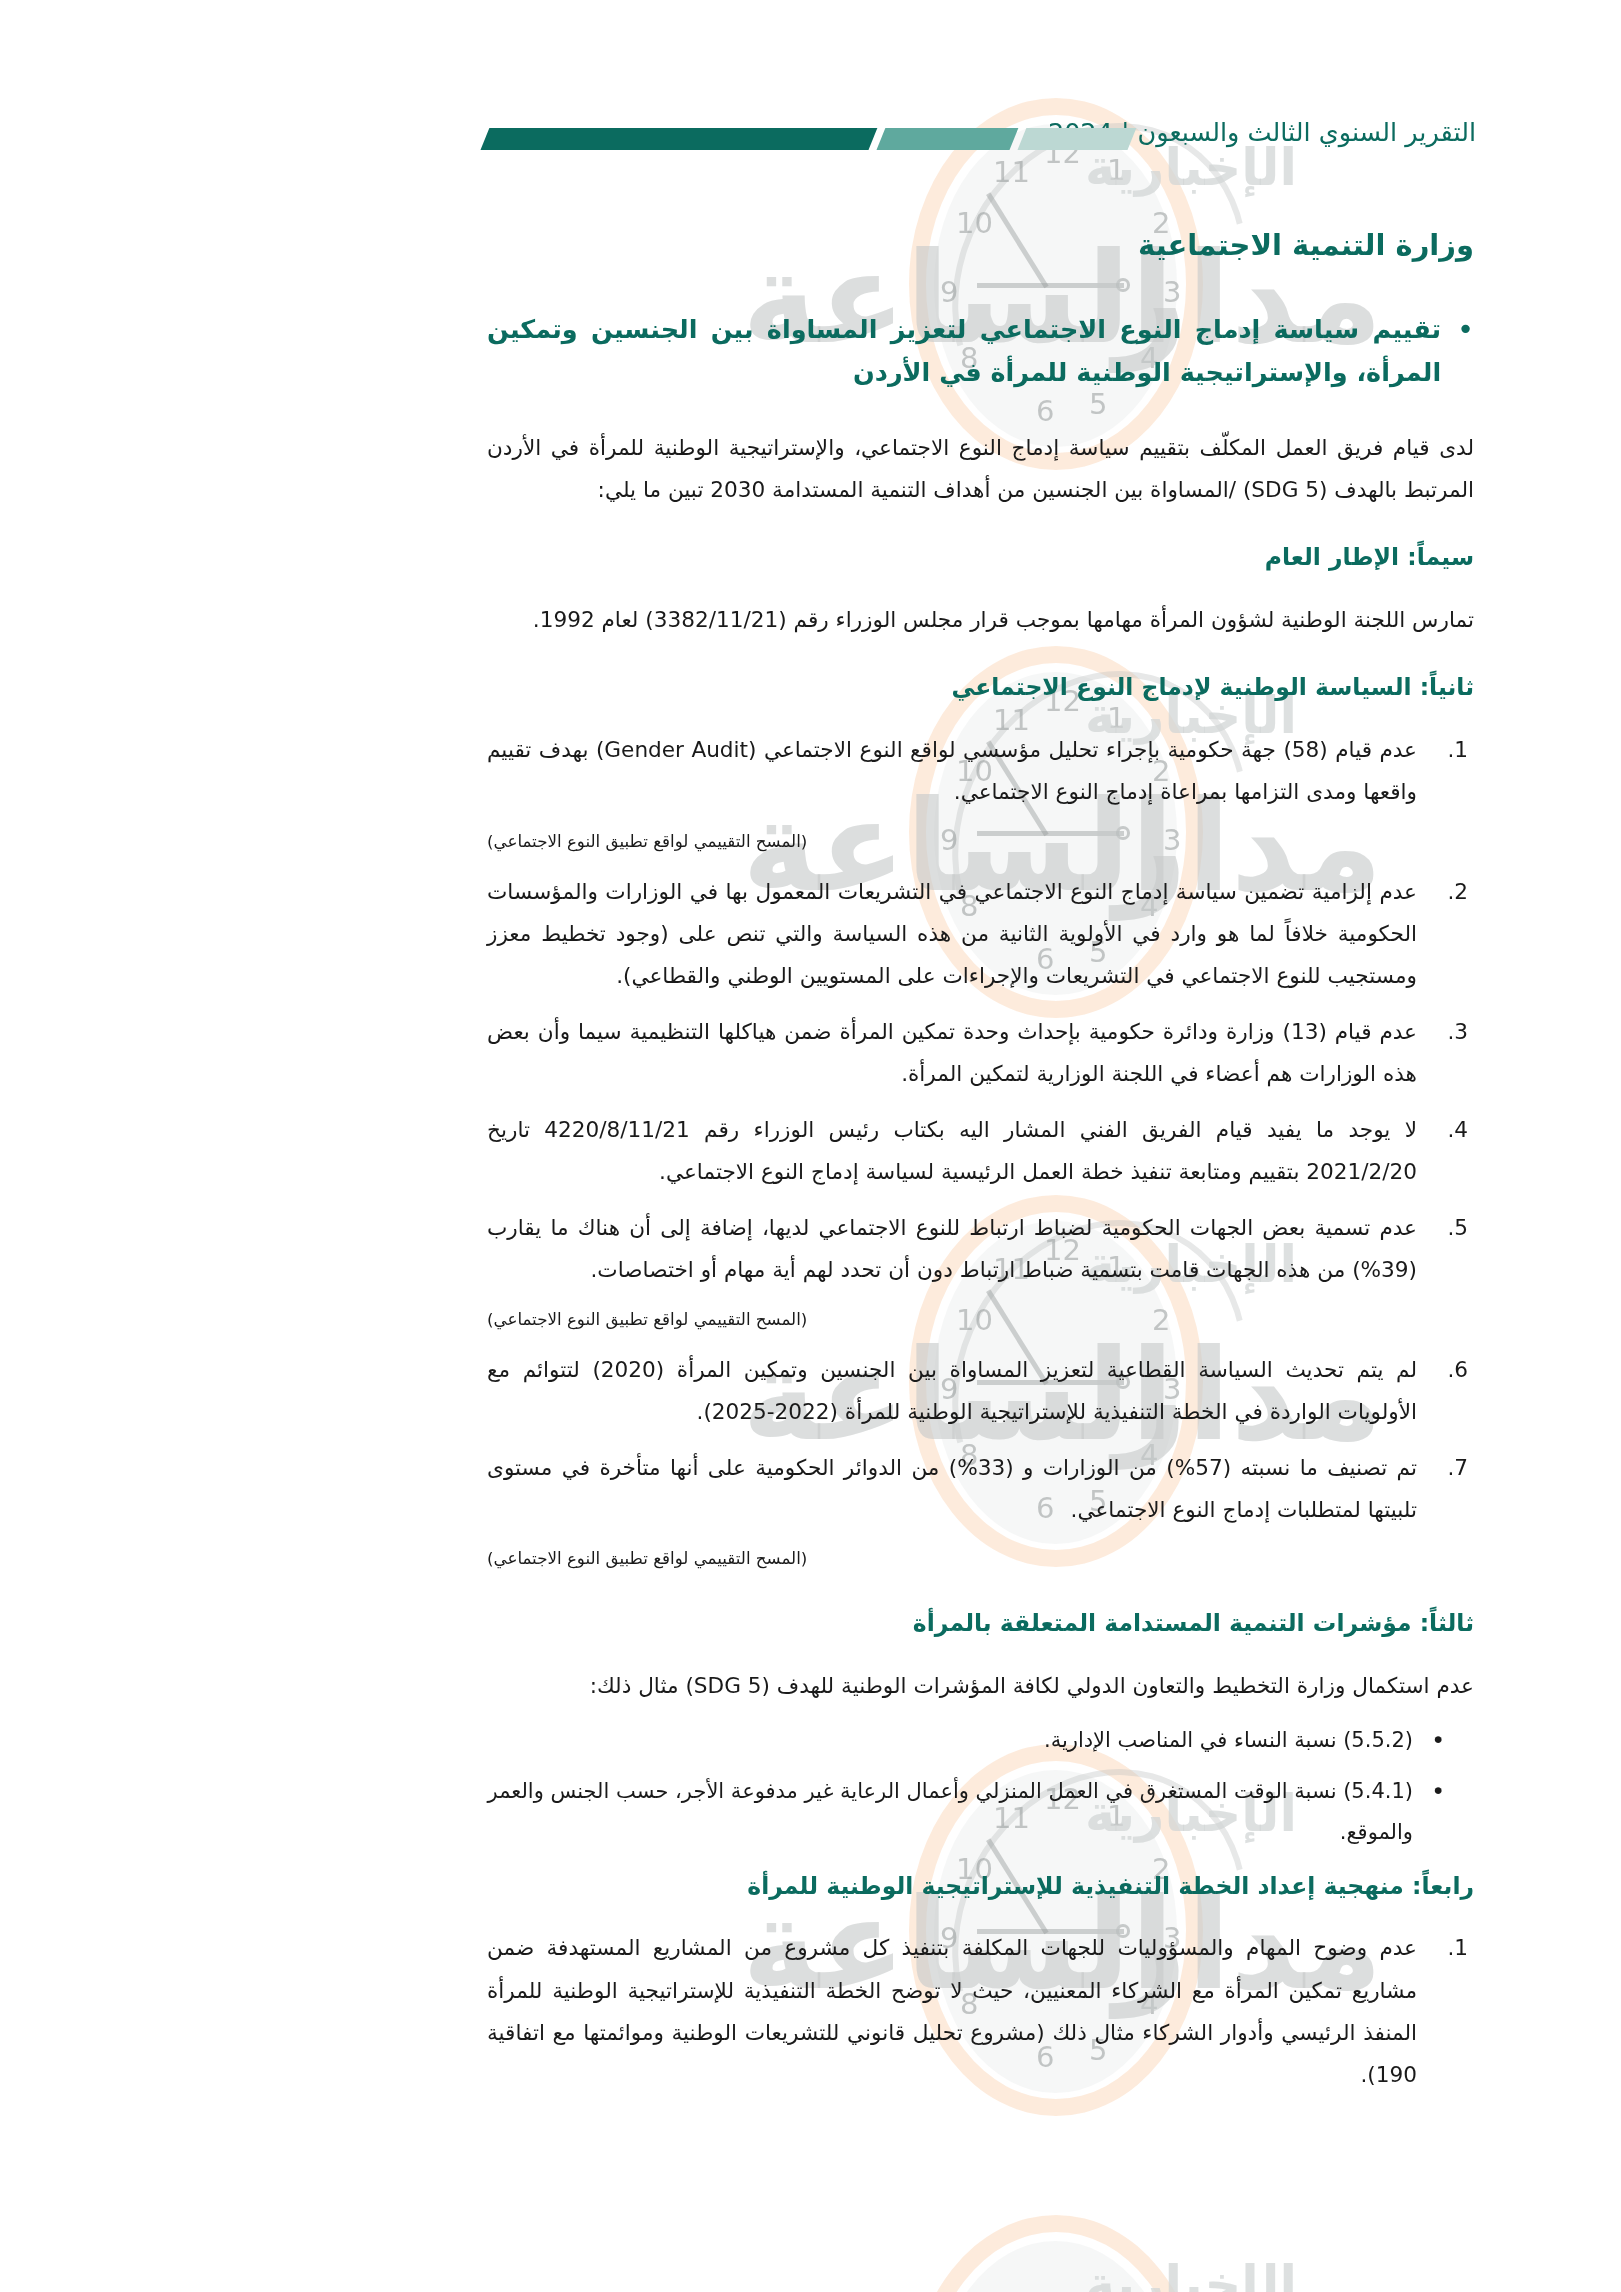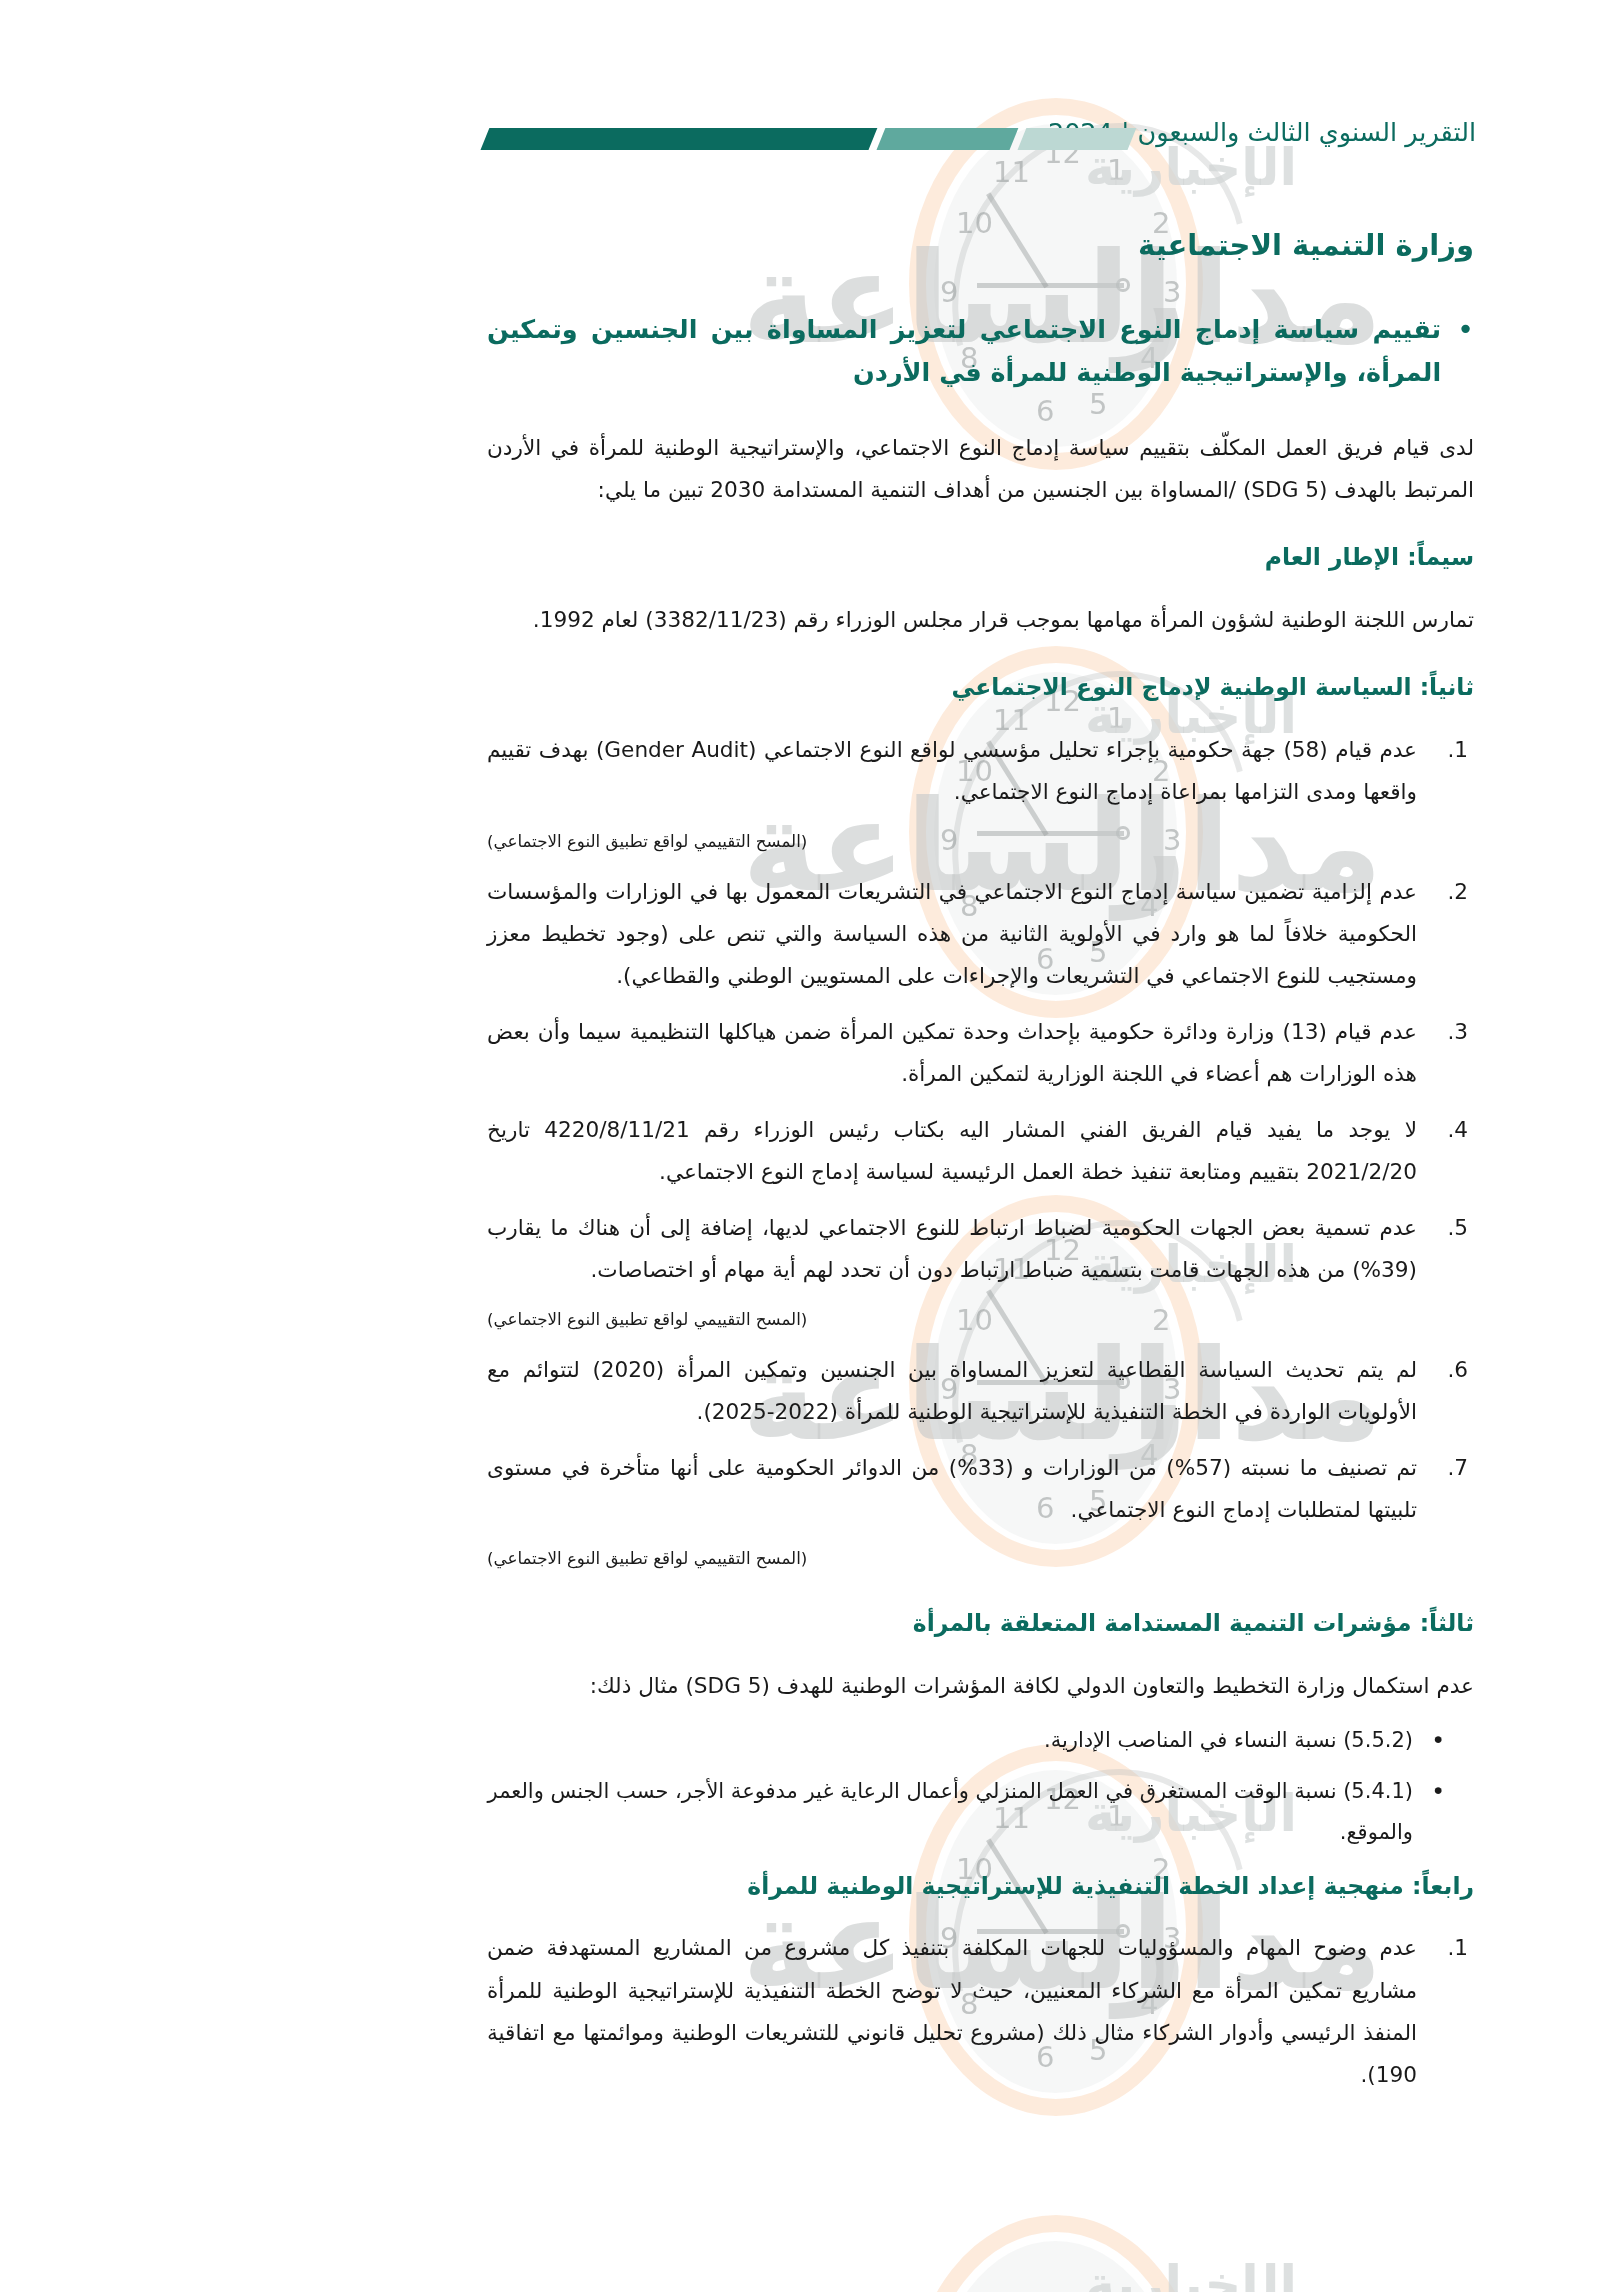--- a/index.html
+++ b/index.html
@@ -381,21 +381,21 @@
       <h1 class="ministry">وزارة التنمية الاجتماعية</h1>
 
       <div class="topic">
         <span class="topic-bullet">•</span>
         <span class="topic-text">تقييم سياسة إدماج النوع الاجتماعي لتعزيز المساواة بين الجنسين وتمكين المرأة، والإستراتيجية الوطنية للمرأة في الأردن</span>
       </div>
 
       <p class="body">لدى قيام فريق العمل المكلّف بتقييم سياسة إدماج النوع الاجتماعي، والإستراتيجية الوطنية للمرأة في الأردن المرتبط بالهدف (SDG 5) /المساواة بين الجنسين من أهداف التنمية المستدامة 2030 تبين ما يلي:</p>
 
       <h2 class="section">سيماً: الإطار العام</h2>
-      <p class="body">تمارس اللجنة الوطنية لشؤون المرأة مهامها بموجب قرار مجلس الوزراء رقم (3382/11/23) لعام 1992.</p>
+      <p class="body">تمارس اللجنة الوطنية لشؤون المرأة مهامها بموجب قرار مجلس الوزراء رقم (3382/11/21) لعام 1992.</p>
 
       <h2 class="section">ثانياً: السياسة الوطنية لإدماج النوع الاجتماعي</h2>
 
       <ol class="numbered">
         <li>عدم قيام (58) جهة حكومية بإجراء تحليل مؤسسي لواقع النوع الاجتماعي (Gender Audit) بهدف تقييم واقعها ومدى التزامها بمراعاة إدماج النوع الاجتماعي.</li>
       </ol>
       <div class="source-note">(المسح التقييمي لواقع تطبيق النوع الاجتماعي)</div>
 
       <ol class="numbered" style="counter-reset: item 1;">
         <li>عدم إلزامية تضمين سياسة إدماج النوع الاجتماعي في التشريعات المعمول بها في الوزارات والمؤسسات الحكومية خلافاً لما هو وارد في الأولوية الثانية من هذه السياسة والتي تنص على (وجود تخطيط معزز ومستجيب للنوع الاجتماعي في التشريعات والإجراءات على المستويين الوطني والقطاعي).</li>

